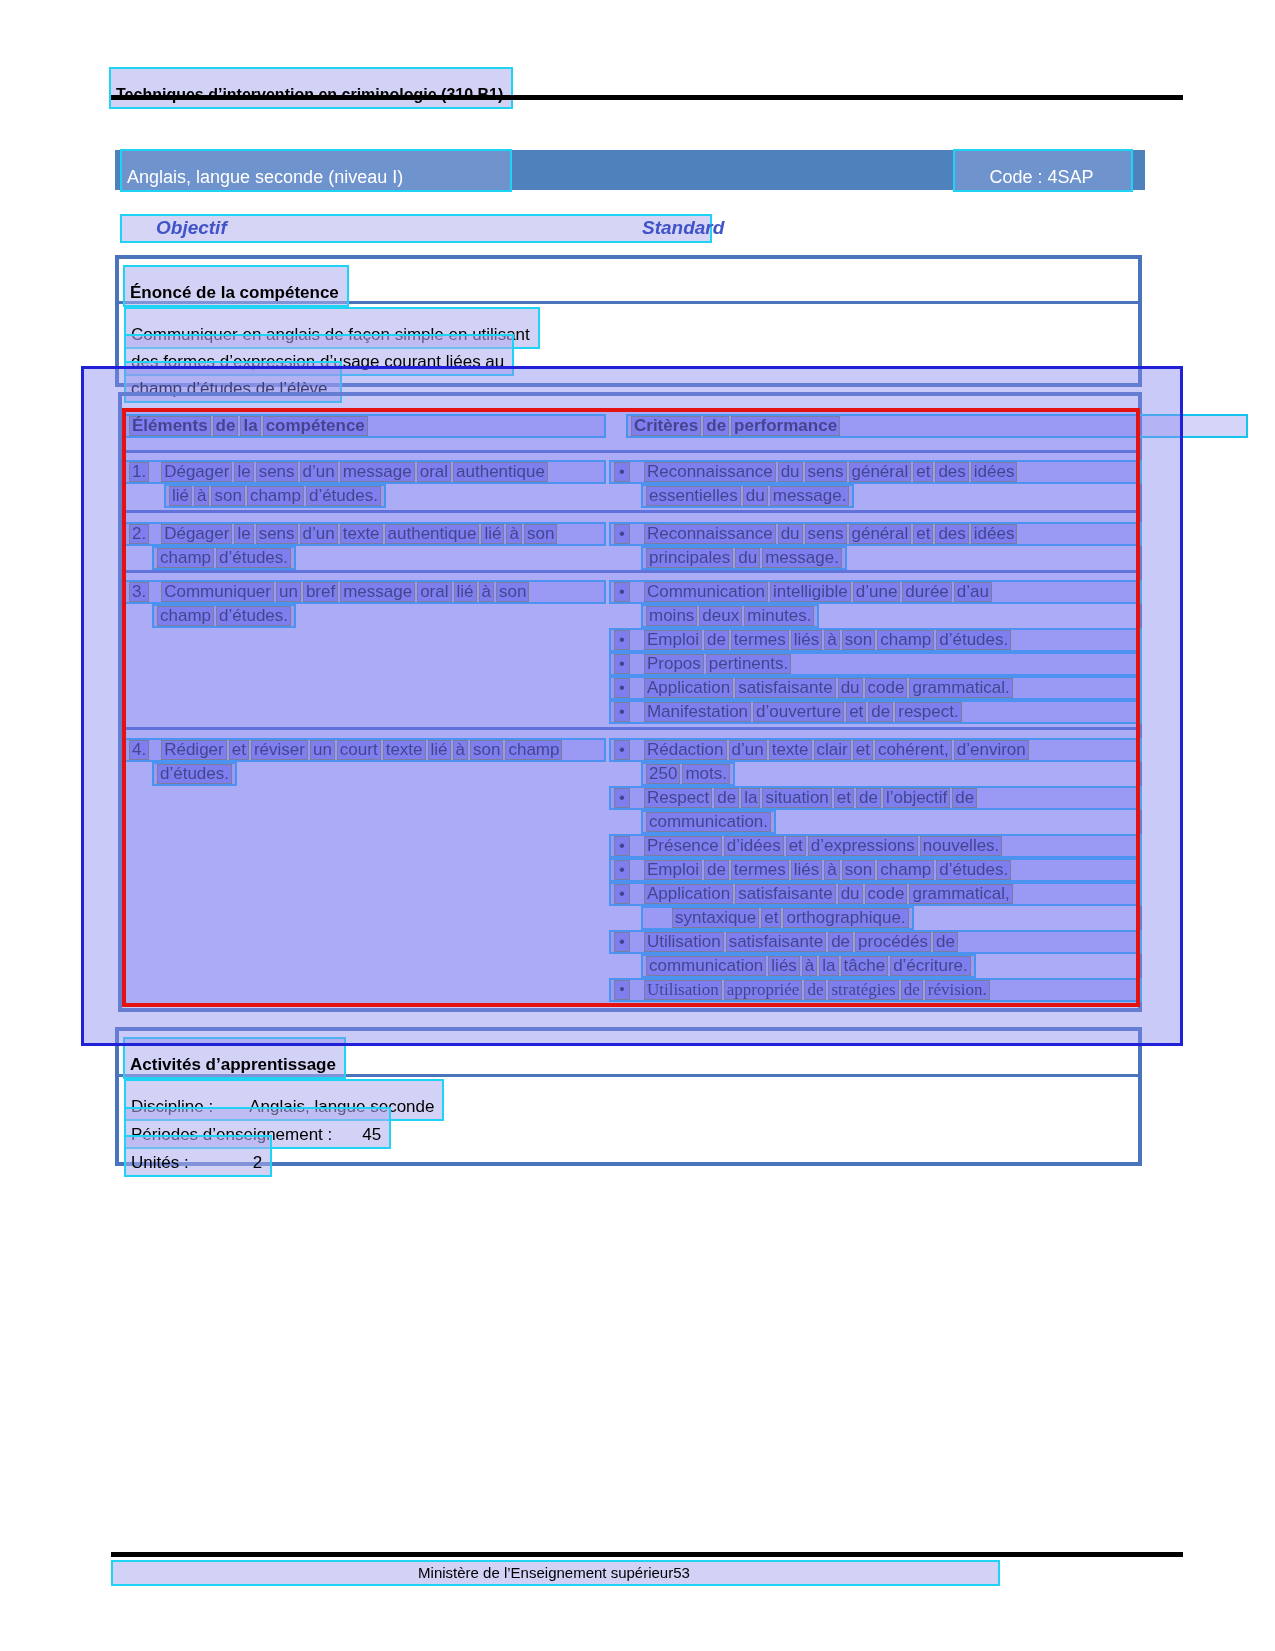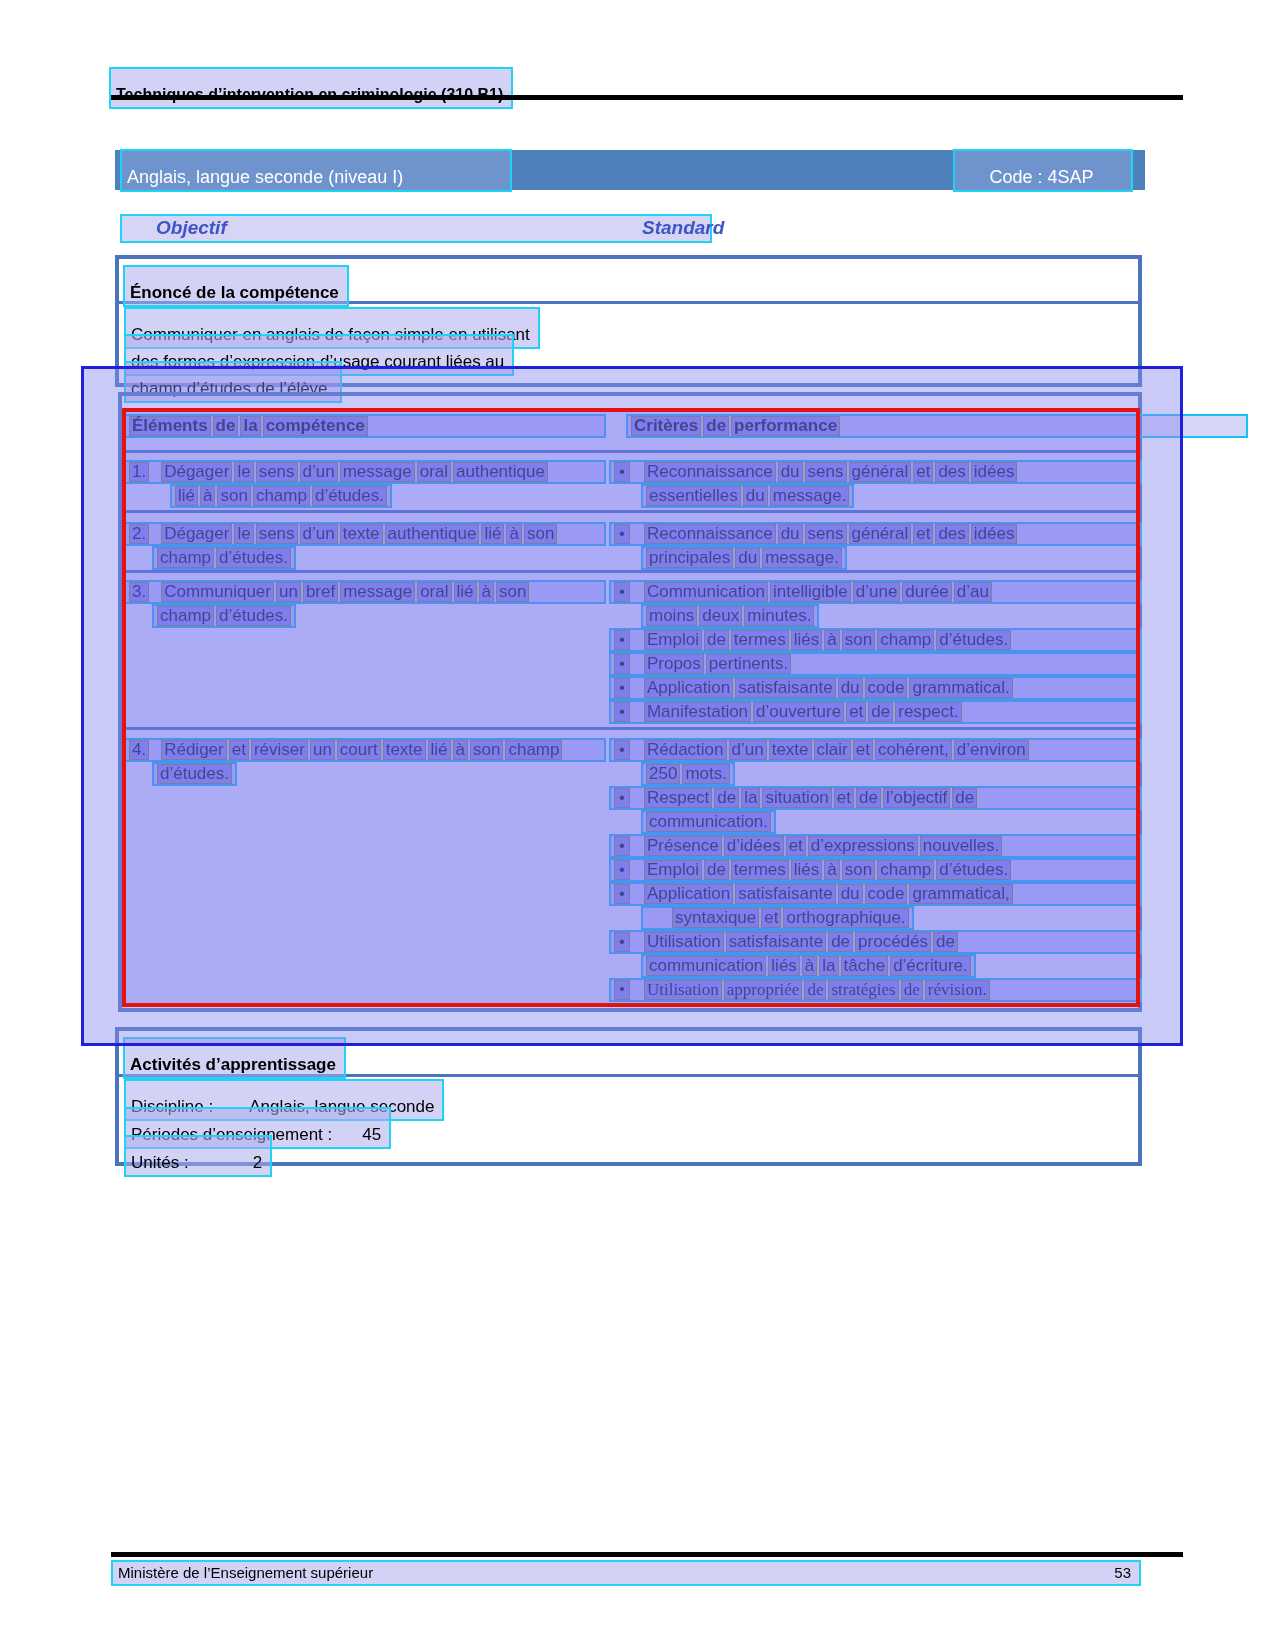--- a/index.html
+++ b/index.html
@@ -49,22 +49,22 @@
                  z-index:40; pointer-events:none; }
   #overlay-red { position:absolute; left:122px; top:408px; width:1018px; height:599px;
                  background:rgba(84,84,238,.26); border:4px solid var(--red);
                  z-index:41; pointer-events:none; }
 
   
   .act-line { position:absolute; left:5px; }
   .val { display:inline-block; }
 
   
-  .foot { position:absolute; left:111px; top:1560px; width:1030px; display:flex;
-          justify-content:space-between; background:rgba(173,171,238,.55);
+  .foot { position:absolute; left:111px; top:1560px; width:889px; display:flex;
+          justify-content:center; background:rgba(173,171,238,.55);
           border:2px solid var(--cyan); font-size:15px; padding:2px 8px 3px 5px; }
 </style>
 </head>
 <body>
 
 <div class="page">
 
   <div class="abs" style="left:109px; top:67px;">
     <span class="hl b" style="font-size:16px;">Techniques d’intervention en criminologie (310.B1)</span>
   </div>
@@ -90,21 +90,21 @@
 
   <div class="docbox" id="tableBox" style="left:118px; top:392px; width:1024px; height:620px;">
     <div class="hdiv" style="top:54px;"></div>
     <div class="hdiv" style="top:114px;"></div>
     <div class="hdiv" style="top:174px;"></div>
     <div class="hdiv" style="top:331px;"></div>
     <div id="table-content">
         <div class="ln hdr" style="top: 18px; left: 2px; width: 482px;"><span class="wd">Éléments</span><span class="wd">de</span><span class="wd">la</span><span class="wd">compétence</span></div>
         <div class="ln hdr" style="top: 18px; left: 504px; width: 622px;"><span class="wd">Critères</span><span class="wd">de</span><span class="wd">performance</span></div>
         <div class="ln" style="top: 64px; left: 2px; width: 482px;"><span class="wd num">1.</span><span class="wd">Dégager</span><span class="wd">le</span><span class="wd">sens</span><span class="wd">d’un</span><span class="wd">message</span><span class="wd">oral</span><span class="wd">authentique</span></div>
-        <div class="ln" style="top: 88px; left: 48px;"><span class="wd">lié</span><span class="wd">à</span><span class="wd">son</span><span class="wd">champ</span><span class="wd">d’études.</span></div>
+        <div class="ln" style="top: 88px; left: 42px;"><span class="wd">lié</span><span class="wd">à</span><span class="wd">son</span><span class="wd">champ</span><span class="wd">d’études.</span></div>
         <div class="ln" style="top: 64px; left: 487px; width: 533px;"><span class="wd blt">•</span><span class="wd">Reconnaissance</span><span class="wd">du</span><span class="wd">sens</span><span class="wd">général</span><span class="wd">et</span><span class="wd">des</span><span class="wd">idées</span></div>
         <div class="ln" style="top: 88px; left: 519px;"><span class="wd">essentielles</span><span class="wd">du</span><span class="wd">message.</span></div>
         <div class="ln" style="top: 126px; left: 2px; width: 482px;"><span class="wd num">2.</span><span class="wd">Dégager</span><span class="wd">le</span><span class="wd">sens</span><span class="wd">d’un</span><span class="wd">texte</span><span class="wd">authentique</span><span class="wd">lié</span><span class="wd">à</span><span class="wd">son</span></div>
         <div class="ln" style="top: 150px; left: 30px;"><span class="wd">champ</span><span class="wd">d’études.</span></div>
         <div class="ln" style="top: 126px; left: 487px; width: 533px;"><span class="wd blt">•</span><span class="wd">Reconnaissance</span><span class="wd">du</span><span class="wd">sens</span><span class="wd">général</span><span class="wd">et</span><span class="wd">des</span><span class="wd">idées</span></div>
         <div class="ln" style="top: 150px; left: 519px;"><span class="wd">principales</span><span class="wd">du</span><span class="wd">message.</span></div>
         <div class="ln" style="top: 184px; left: 2px; width: 482px;"><span class="wd num">3.</span><span class="wd">Communiquer</span><span class="wd">un</span><span class="wd">bref</span><span class="wd">message</span><span class="wd">oral</span><span class="wd">lié</span><span class="wd">à</span><span class="wd">son</span></div>
         <div class="ln" style="top: 208px; left: 30px;"><span class="wd">champ</span><span class="wd">d’études.</span></div>
         <div class="ln" style="top: 184px; left: 487px; width: 533px;"><span class="wd blt">•</span><span class="wd">Communication</span><span class="wd">intelligible</span><span class="wd">d’une</span><span class="wd">durée</span><span class="wd">d’au</span></div>
         <div class="ln" style="top: 208px; left: 519px;"><span class="wd">moins</span><span class="wd">deux</span><span class="wd">minutes.</span></div>

